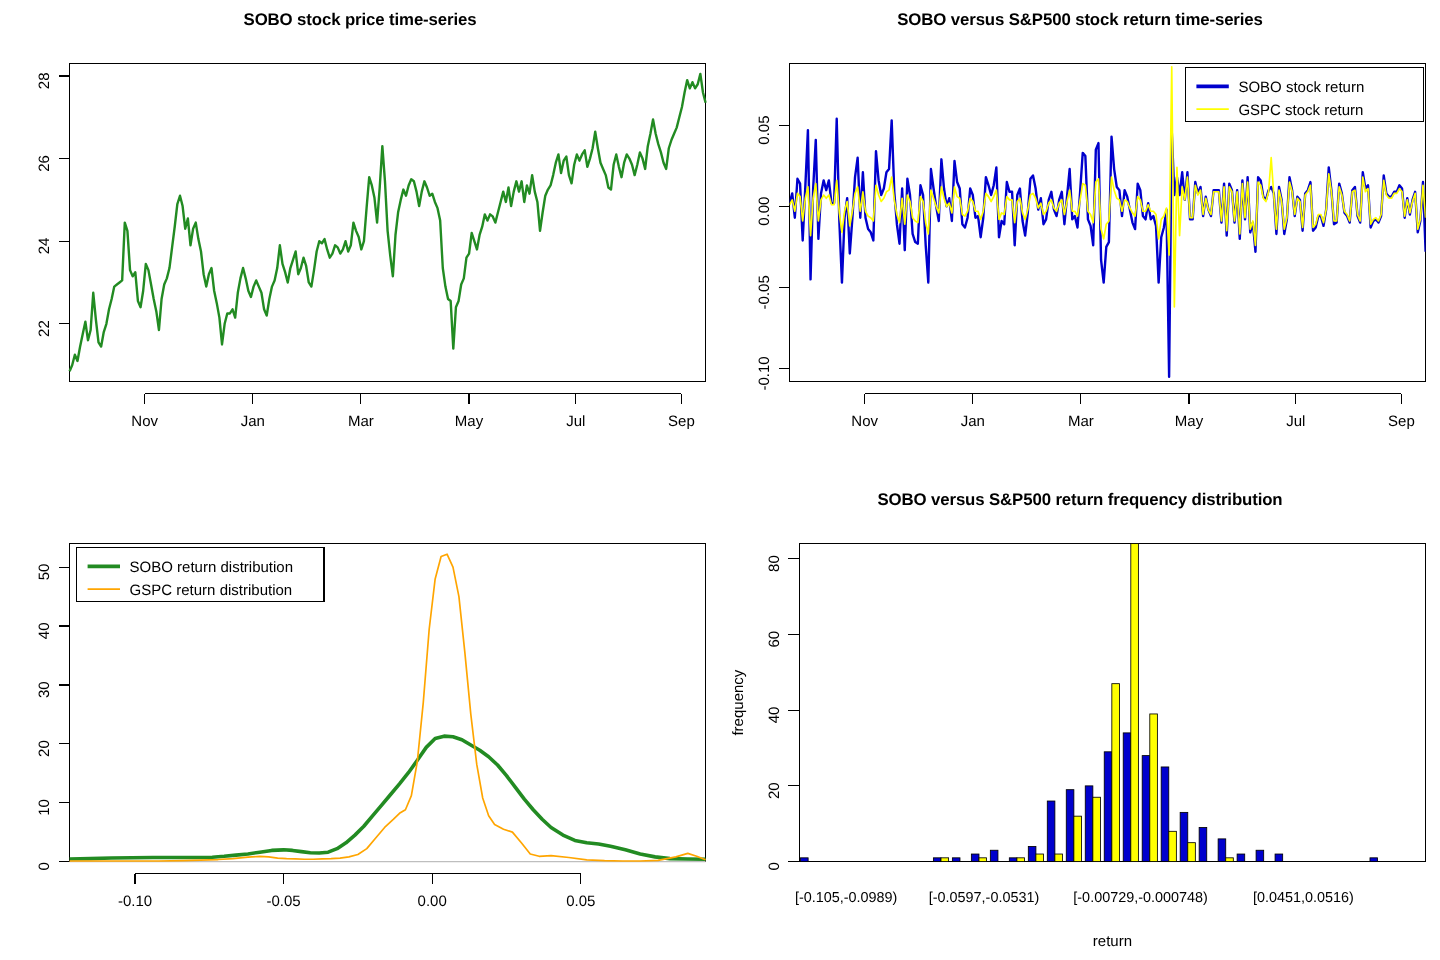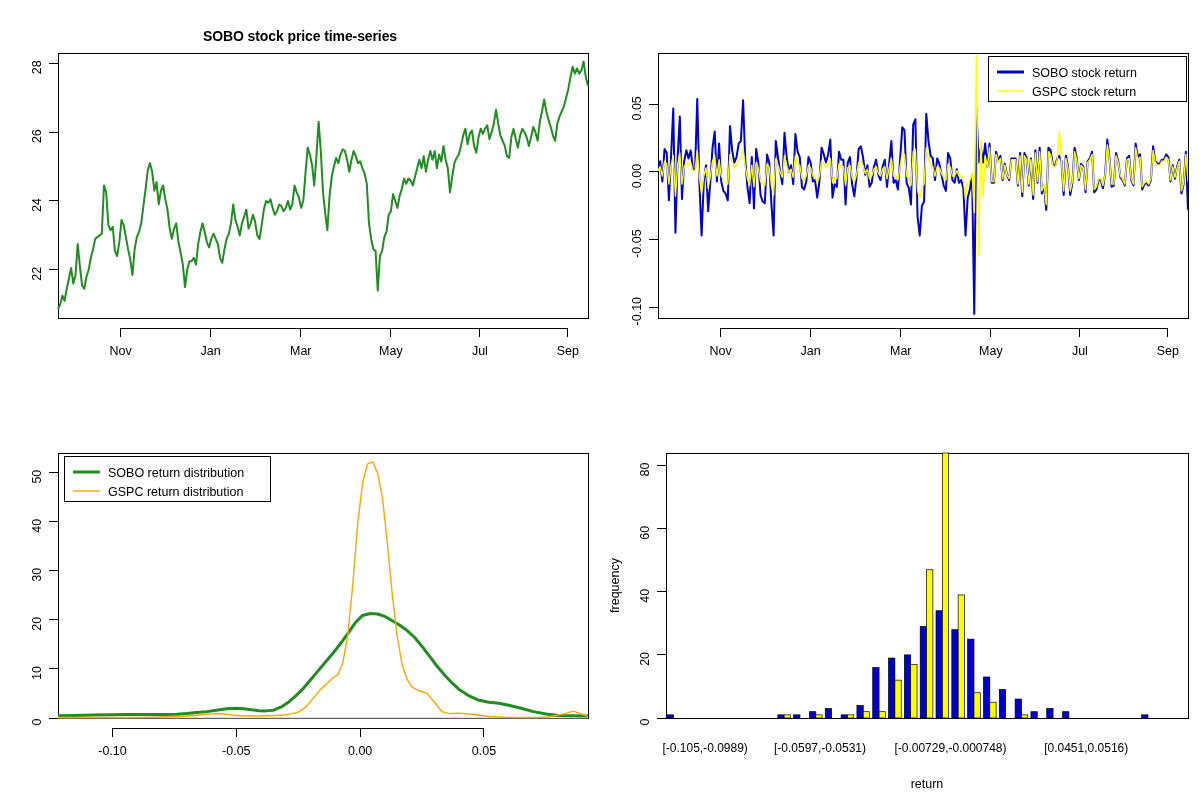--- a/index.html
+++ b/index.html
@@ -32,21 +32,20 @@
     position: absolute;
     left: 0;
     right: 0;
     top: 8px;
     text-align: center;
     font-size: 14px;
     font-weight: bold;
     font-family: "Liberation Sans", sans-serif;
     letter-spacing: -0.1px;
     white-space: nowrap;
-    margin-top: 20px;
   }
   .plot-svg {
     position: absolute;
     left: 0;
     top: 0;
     width: 600px;
     height: 400px;
     display: block;
   }
   .axis-text {
@@ -116,20 +115,21 @@
           <text x="479.88" y="355" text-anchor="middle" class="axis-text">Jul</text>
           <line x1="567.8599999999999" y1="328" x2="567.8599999999999" y2="337" class="axisline"></line>
           <text x="567.8599999999999" y="355" text-anchor="middle" class="axis-text">Sep</text>
           <line x1="120.53999999999999" y1="328" x2="567.8599999999999" y2="328" class="axisline"></line>
         </g>
         <path d="M58.00 309.40L60.19 304.23L62.38 295.63L64.57 300.79L66.76 288.75L68.95 278.42L71.14 268.10L73.33 283.58L75.52 274.98L77.71 244.01L79.90 266.38L82.09 285.31L84.28 288.75L86.47 276.70L88.66 269.82L90.85 257.77L93.04 249.17L95.23 238.84L97.42 237.12L99.61 235.40L101.80 233.68L103.99 185.50L106.18 192.38L108.37 225.08L110.56 230.24L112.75 226.80L114.94 250.89L117.13 256.05L119.32 242.29L121.51 219.92L123.70 225.08L125.89 237.12L128.08 249.17L130.27 259.49L132.46 274.98L134.65 249.17L136.84 237.12L139.03 231.96L141.22 223.36L143.41 206.15L145.60 188.94L147.79 170.01L149.98 163.13L152.17 171.73L154.36 190.66L156.55 182.06L158.74 204.43L160.93 190.66L163.12 185.50L165.31 199.27L167.50 209.59L169.69 228.52L171.88 238.84L174.07 228.52L176.26 223.36L178.45 242.29L180.64 252.61L182.83 264.66L185.02 287.03L187.21 269.82L189.40 261.21L191.60 261.21L193.79 257.77L195.98 264.66L198.17 244.01L200.36 231.96L202.55 223.36L204.74 231.96L206.93 242.29L209.12 247.45L211.31 238.84L213.50 233.68L215.69 238.84L217.88 244.01L220.07 257.77L222.26 262.94L224.45 249.17L226.64 238.84L228.83 233.68L231.02 223.36L233.21 204.43L235.40 219.92L237.59 226.80L239.78 235.40L241.97 223.36L244.16 216.47L246.35 209.59L248.54 228.52L250.73 223.36L252.92 214.75L255.11 221.64L257.30 235.40L259.49 238.84L261.68 225.08L263.87 209.59L266.06 200.99L268.25 202.71L270.44 199.27L272.63 207.87L274.82 214.75L277.01 211.31L279.20 204.43L281.39 206.15L283.58 211.31L285.77 207.87L287.96 200.99L290.15 209.59L292.34 204.43L294.53 185.50L296.72 192.38L298.91 197.55L301.10 207.87L303.29 200.99L305.48 173.45L307.67 147.64L309.86 154.53L312.05 164.85L314.24 185.50L316.43 156.25L318.62 121.83L320.81 151.08L323.00 192.38L325.19 213.03L327.38 230.24L329.57 195.82L331.76 176.90L333.95 166.57L336.14 157.97L338.33 163.13L340.52 154.53L342.71 149.36L344.90 151.08L347.09 159.69L349.28 171.73L351.47 159.69L353.66 151.08L355.85 156.25L358.04 163.13L360.23 161.41L362.42 168.29L364.61 173.45L366.80 183.78L368.99 223.36L371.18 238.84L373.37 249.17L375.56 250.89L377.75 290.47L379.94 256.05L382.13 250.89L384.32 237.12L386.51 231.96L388.70 214.75L390.89 211.31L393.08 194.10L395.27 200.99L397.46 207.87L399.65 195.82L401.84 188.94L404.03 178.62L406.22 183.78L408.41 178.62L410.60 180.34L412.79 185.50L414.98 176.90L417.17 168.29L419.36 159.69L421.55 168.29L423.74 156.25L425.93 171.73L428.12 159.69L430.31 151.08L432.50 159.69L434.69 151.08L436.88 168.29L439.07 154.53L441.26 161.41L443.45 145.92L445.64 159.69L447.83 168.29L450.02 192.38L452.21 176.90L454.40 163.13L456.60 157.97L458.79 154.53L460.98 145.92L463.17 135.60L465.36 128.71L467.55 144.20L469.74 133.88L471.93 130.44L474.12 145.92L476.31 152.81L478.50 137.32L480.69 128.71L482.88 133.88L485.07 128.71L487.26 125.27L489.45 139.04L491.64 132.16L493.83 123.55L496.02 109.79L498.21 123.55L500.40 135.60L502.59 140.76L504.78 145.92L506.97 156.25L509.16 157.97L511.35 137.32L513.54 128.71L515.73 139.04L517.92 147.64L520.11 135.60L522.30 128.71L524.49 132.16L526.68 137.32L528.87 145.92L531.06 137.32L533.25 126.99L535.44 132.16L537.63 140.76L539.82 121.83L542.01 111.51L544.20 99.46L546.39 111.51L548.58 120.11L550.77 126.99L552.96 135.60L555.15 140.76L557.34 123.55L559.53 116.67L561.72 111.51L563.91 106.34L566.10 97.74L568.29 89.14L570.48 77.09L572.67 66.77L574.86 73.65L577.05 68.49L579.24 73.65L581.43 70.21L583.62 61.60L585.81 77.09L588.00 85.69" stroke="#228B22" stroke-width="2" class="series-path"></path>
       </svg>
   </div>
 
   <div class="panel">
+    <div class="panel-title">SOBO versus S&amp;P500 stock return time-series</div>
     <svg class="plot-svg" id="svg-return" viewBox="0 0 600 400">
         <rect x="58" y="53" width="530" height="265" class="frame"></rect>
         <g>
           <line x1="49" y1="307.18367346938777" x2="58" y2="307.18367346938777" class="axisline"></line>
           <text x="41" y="311.18367346938777" text-anchor="middle" class="axis-text" transform="rotate(-90 41 311.18367346938777)">-0.10</text>
           <line x1="49" y1="239.5816326530612" x2="58" y2="239.5816326530612" class="axisline"></line>
           <text x="41" y="243.5816326530612" text-anchor="middle" class="axis-text" transform="rotate(-90 41 243.5816326530612)">-0.05</text>
           <line x1="49" y1="171.9795918367347" x2="58" y2="171.9795918367347" class="axisline"></line>
           <text x="41" y="175.9795918367347" text-anchor="middle" class="axis-text" transform="rotate(-90 41 175.9795918367347)">0.00</text>
           <line x1="49" y1="104.37755102040816" x2="58" y2="104.37755102040816" class="axisline"></line>
@@ -202,20 +202,21 @@
           <rect x="64" y="56" width="206" height="45" class="legend-box"></rect>
           <line x1="73" y1="72" x2="100" y2="72" stroke="#228B22" stroke-width="3"></line>
           <text x="108" y="77" text-anchor="start" class="legend-text">SOBO return distribution</text>
           <line x1="73" y1="91" x2="100" y2="91" stroke="#FFA500" stroke-width="1.4"></line>
           <text x="108" y="96" text-anchor="start" class="legend-text">GSPC return distribution</text>
         </g>
       </svg>
   </div>
 
   <div class="panel">
+    <div class="panel-title">SOBO versus S&amp;P500 return frequency distribution</div>
     <svg class="plot-svg" id="svg-histogram" viewBox="0 0 600 400">
         <rect x="66" y="53" width="522" height="265" class="frame"></rect>
         <g>
           <line x1="57" y1="318" x2="66" y2="318" class="axisline"></line>
           <text x="49" y="322" text-anchor="middle" class="axis-text" transform="rotate(-90 49 322)">0</text>
           <line x1="57" y1="254.9047619047619" x2="66" y2="254.9047619047619" class="axisline"></line>
           <text x="49" y="258.9047619047619" text-anchor="middle" class="axis-text" transform="rotate(-90 49 258.9047619047619)">20</text>
           <line x1="57" y1="191.8095238095238" x2="66" y2="191.8095238095238" class="axisline"></line>
           <text x="49" y="195.8095238095238" text-anchor="middle" class="axis-text" transform="rotate(-90 49 195.8095238095238)">40</text>
           <line x1="57" y1="128.71428571428572" x2="66" y2="128.71428571428572" class="axisline"></line>

